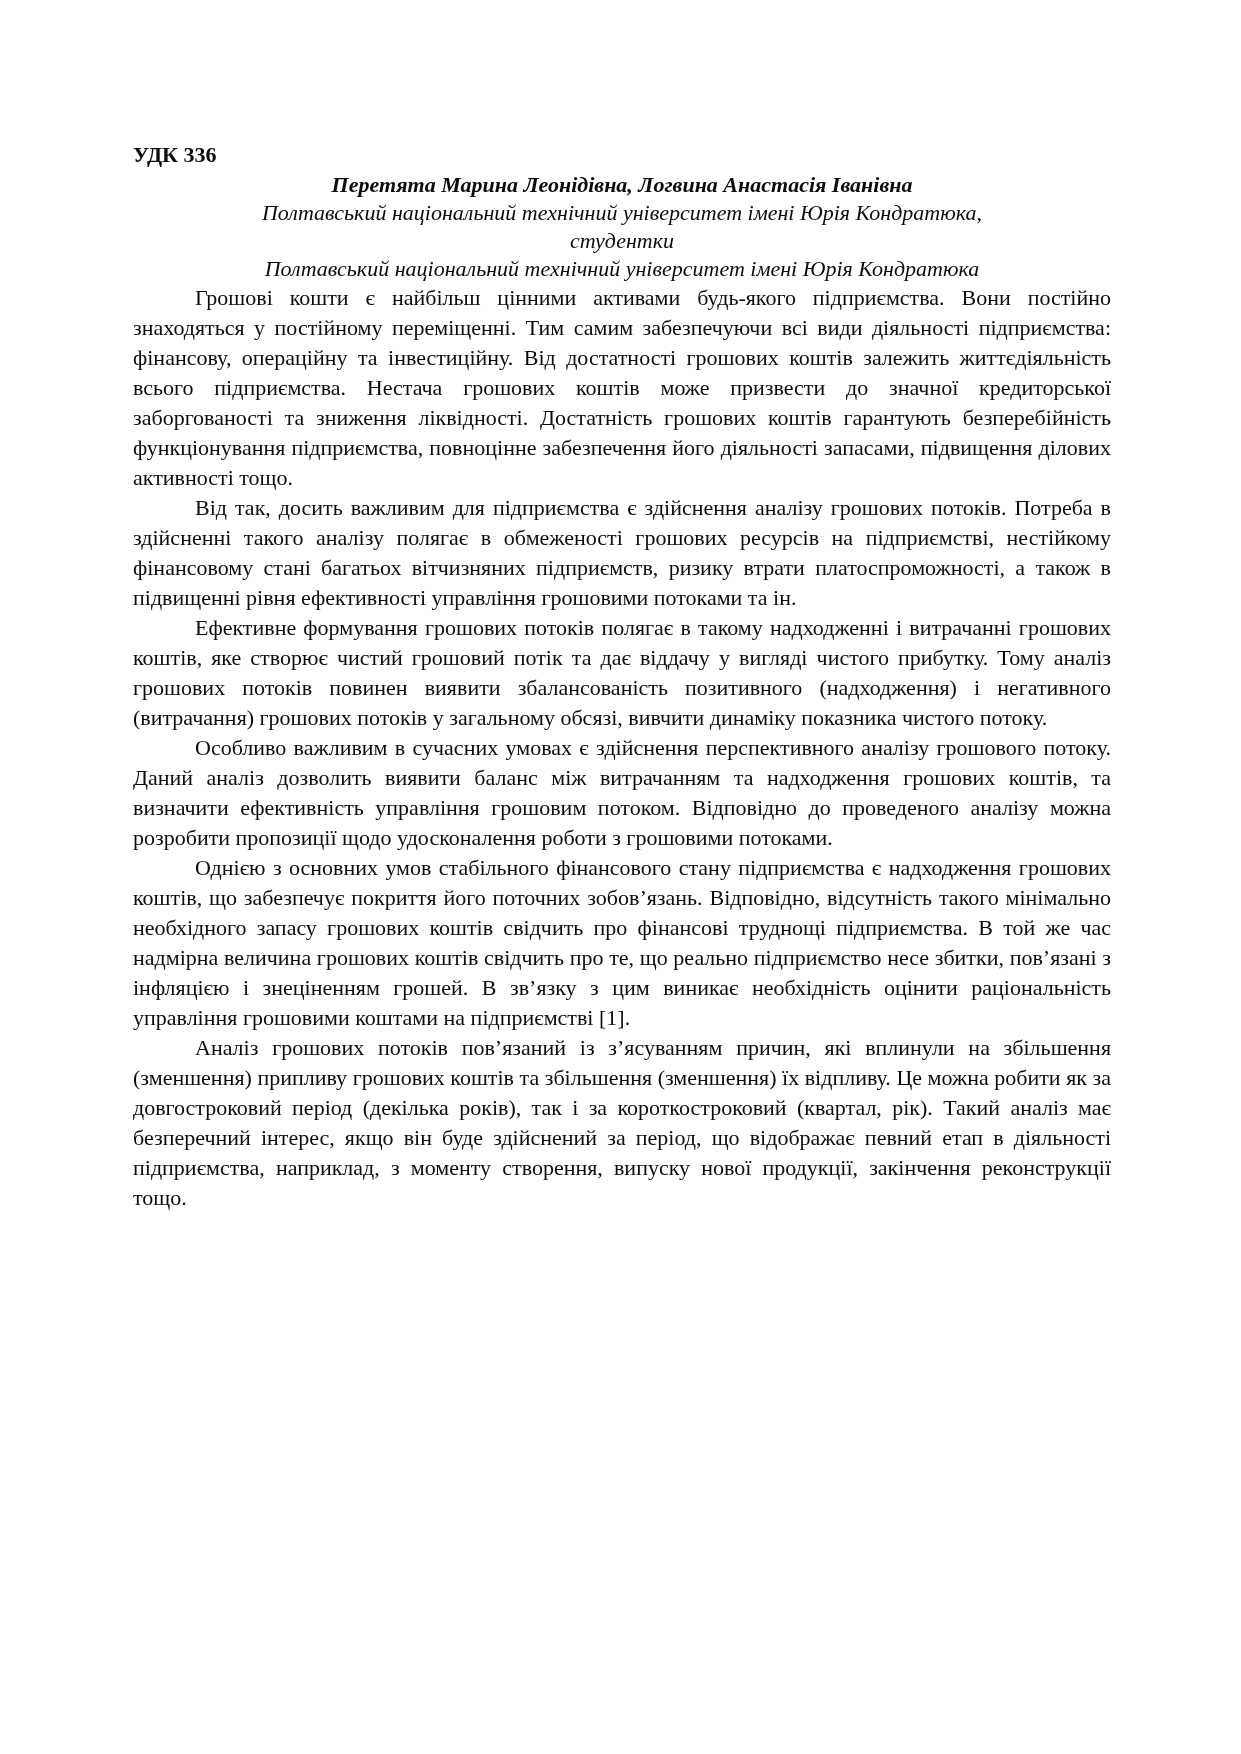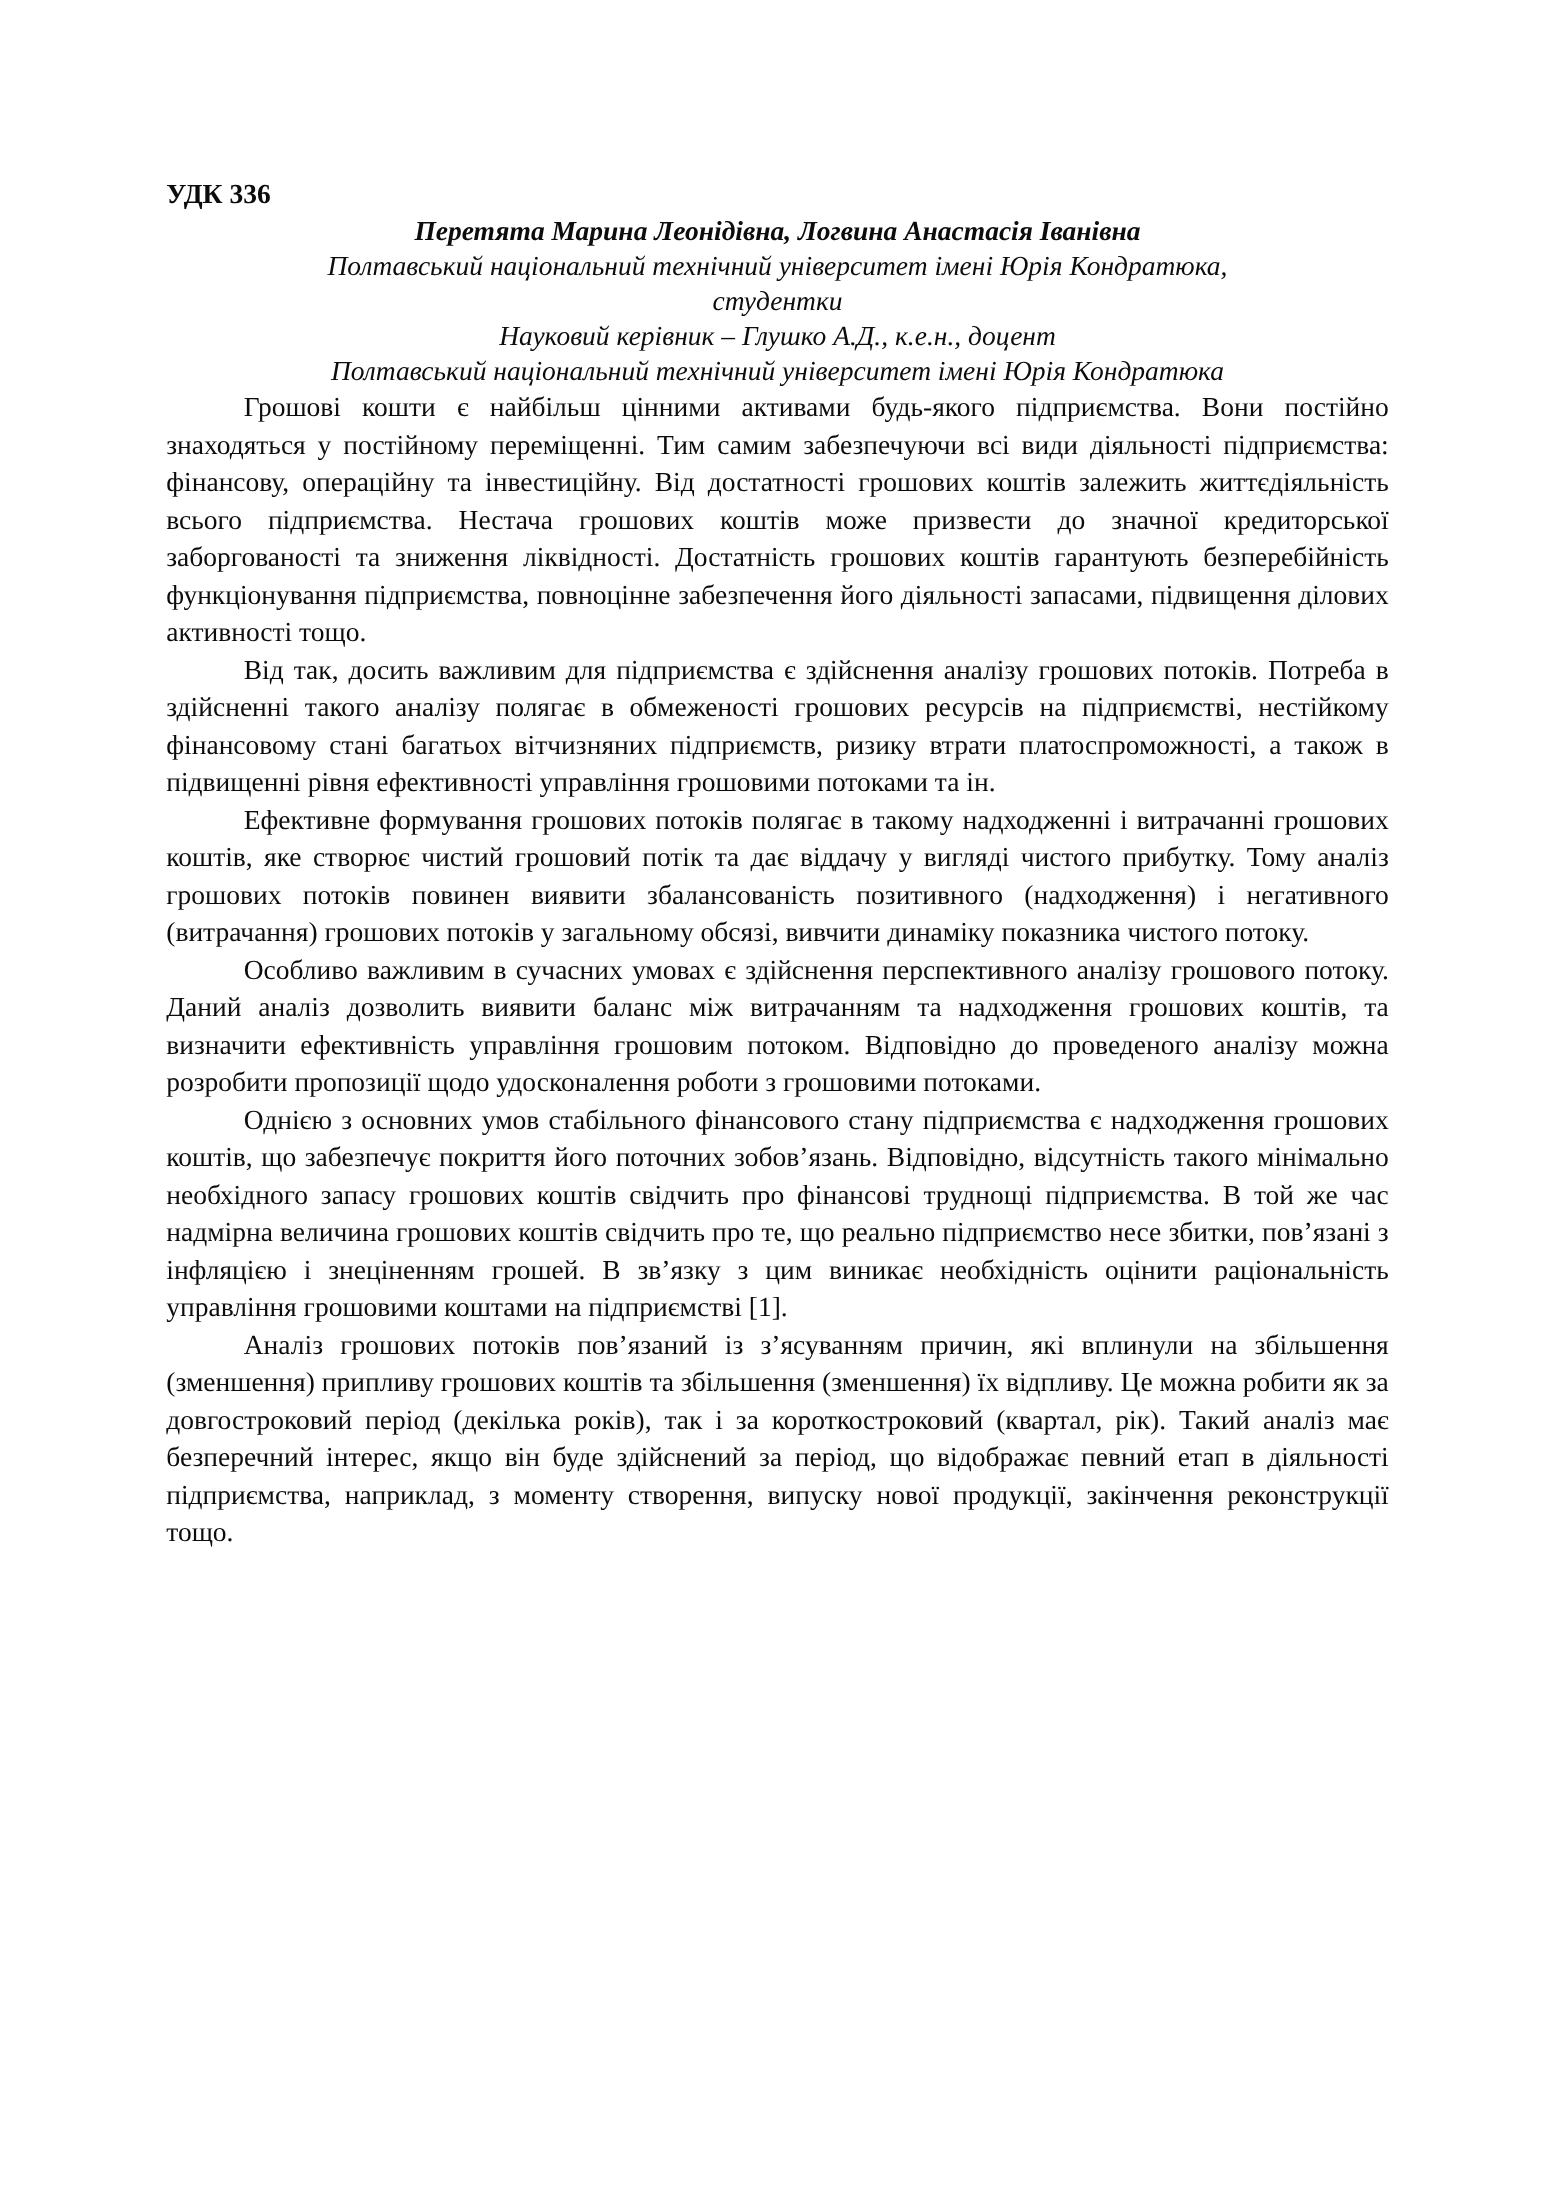--- a/index.html
+++ b/index.html
@@ -69,21 +69,20 @@
   <div class="content">
 
     <div class="udk">УДК 336</div>
 
     <div class="byline authors">Перетята Марина Леонідівна, Логвина Анастасія Іванівна</div>
 
     <div class="byline">Полтавський національний технічний університет імені Юрія Кондратюка,</div>
 
     <div class="byline">студентки</div>
 
-    <div class="byline">Науковий керівник – Глушко А.Д., к.е.н., доцент</div>
 
     <div class="byline">Полтавський національний технічний університет імені Юрія Кондратюка</div>
 
 
     <div class="body-text">
       <p>Грошові кошти є найбільш цінними активами будь-якого підприємства. Вони постійно знаходяться у постійному переміщенні. Тим самим забезпечуючи всі види діяльності підприємства: фінансову, операційну та інвестиційну. Від достатності грошових коштів залежить життєдіяльність всього підприємства. Нестача грошових коштів може призвести до значної кредиторської заборгованості та зниження ліквідності. Достатність грошових коштів гарантують безперебійність функціонування підприємства, повноцінне забезпечення його діяльності запасами, підвищення ділових активності тощо.</p>
       <p>Від так, досить важливим для підприємства є здійснення аналізу грошових потоків. Потреба в здійсненні такого аналізу полягає в обмеженості грошових ресурсів на підприємстві, нестійкому фінансовому стані багатьох вітчизняних підприємств, ризику втрати платоспроможності, а також в підвищенні рівня ефективності управління грошовими потоками та ін.</p>
       <p>Ефективне формування грошових потоків полягає в такому надходженні і витрачанні грошових коштів, яке створює чистий грошовий потік та дає віддачу у вигляді чистого прибутку. Тому аналіз грошових потоків повинен виявити збалансованість позитивного (надходження) і негативного (витрачання) грошових потоків у загальному обсязі, вивчити динаміку показника чистого потоку.</p>
       <p>Особливо важливим в сучасних умовах є здійснення перспективного аналізу грошового потоку. Даний аналіз дозволить виявити баланс між витрачанням та надходження грошових коштів, та визначити ефективність управління грошовим потоком. Відповідно до проведеного аналізу можна розробити пропозиції щодо удосконалення роботи з грошовими потоками.</p>
       <p>Однією з основних умов стабільного фінансового стану підприємства є надходження грошових коштів, що забезпечує покриття його поточних зобов’язань. Відповідно, відсутність такого мінімально необхідного запасу грошових коштів свідчить про фінансові труднощі підприємства. В той же час надмірна величина грошових коштів свідчить про те, що реально підприємство несе збитки, пов’язані з інфляцією і знеціненням грошей. В зв’язку з цим виникає необхідність оцінити раціональність управління грошовими коштами на підприємстві [1].</p>

